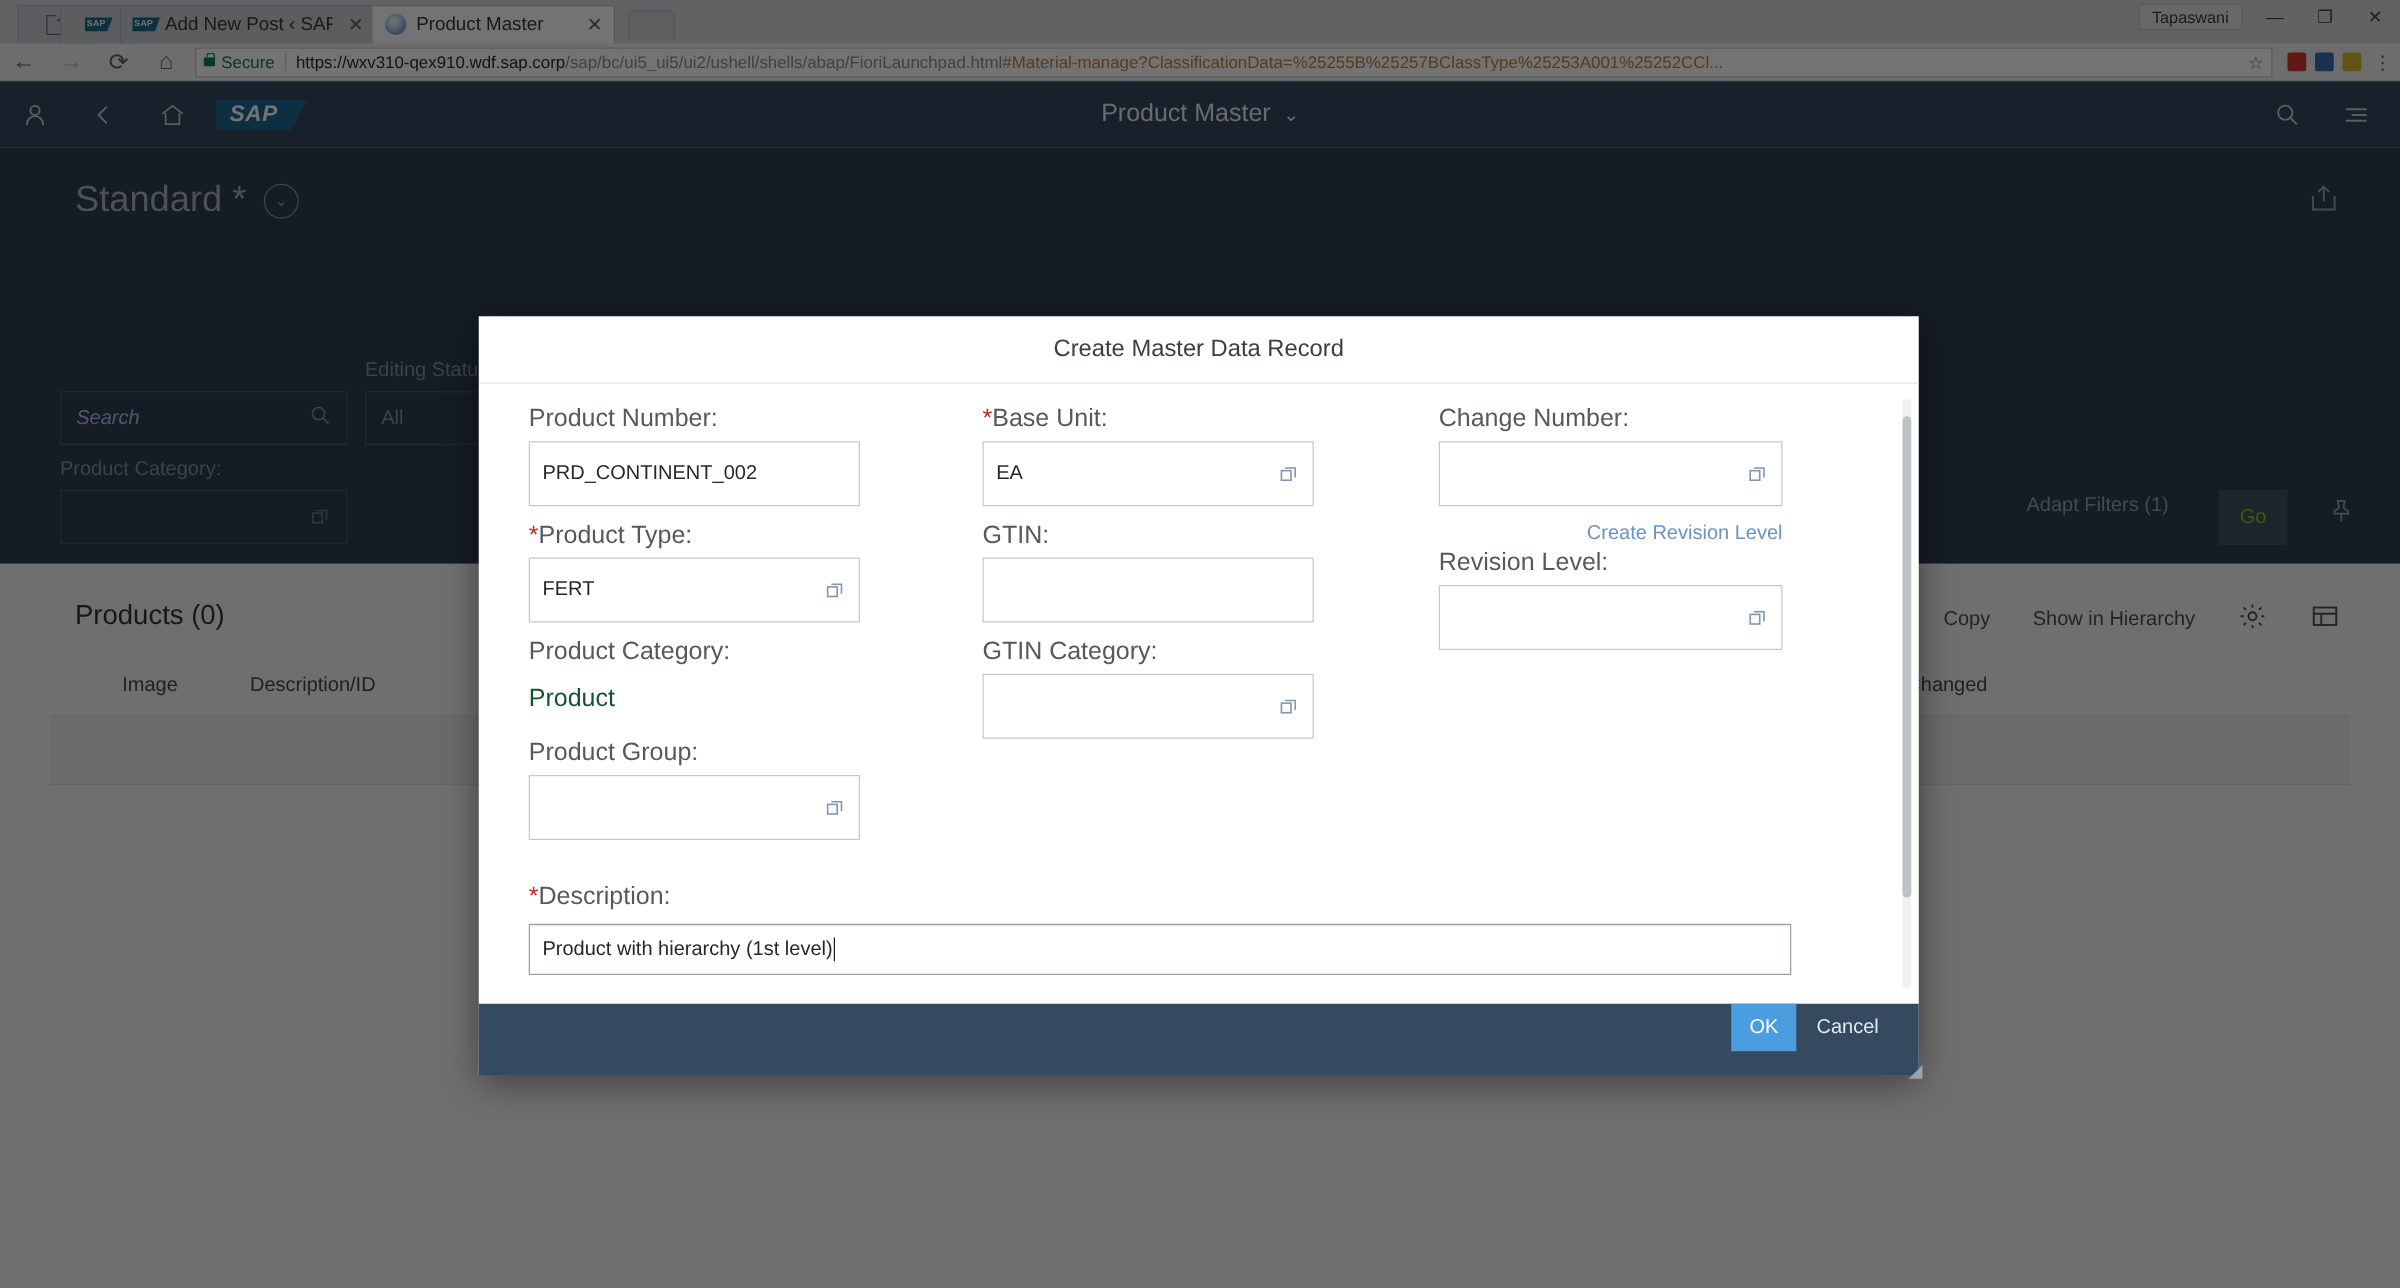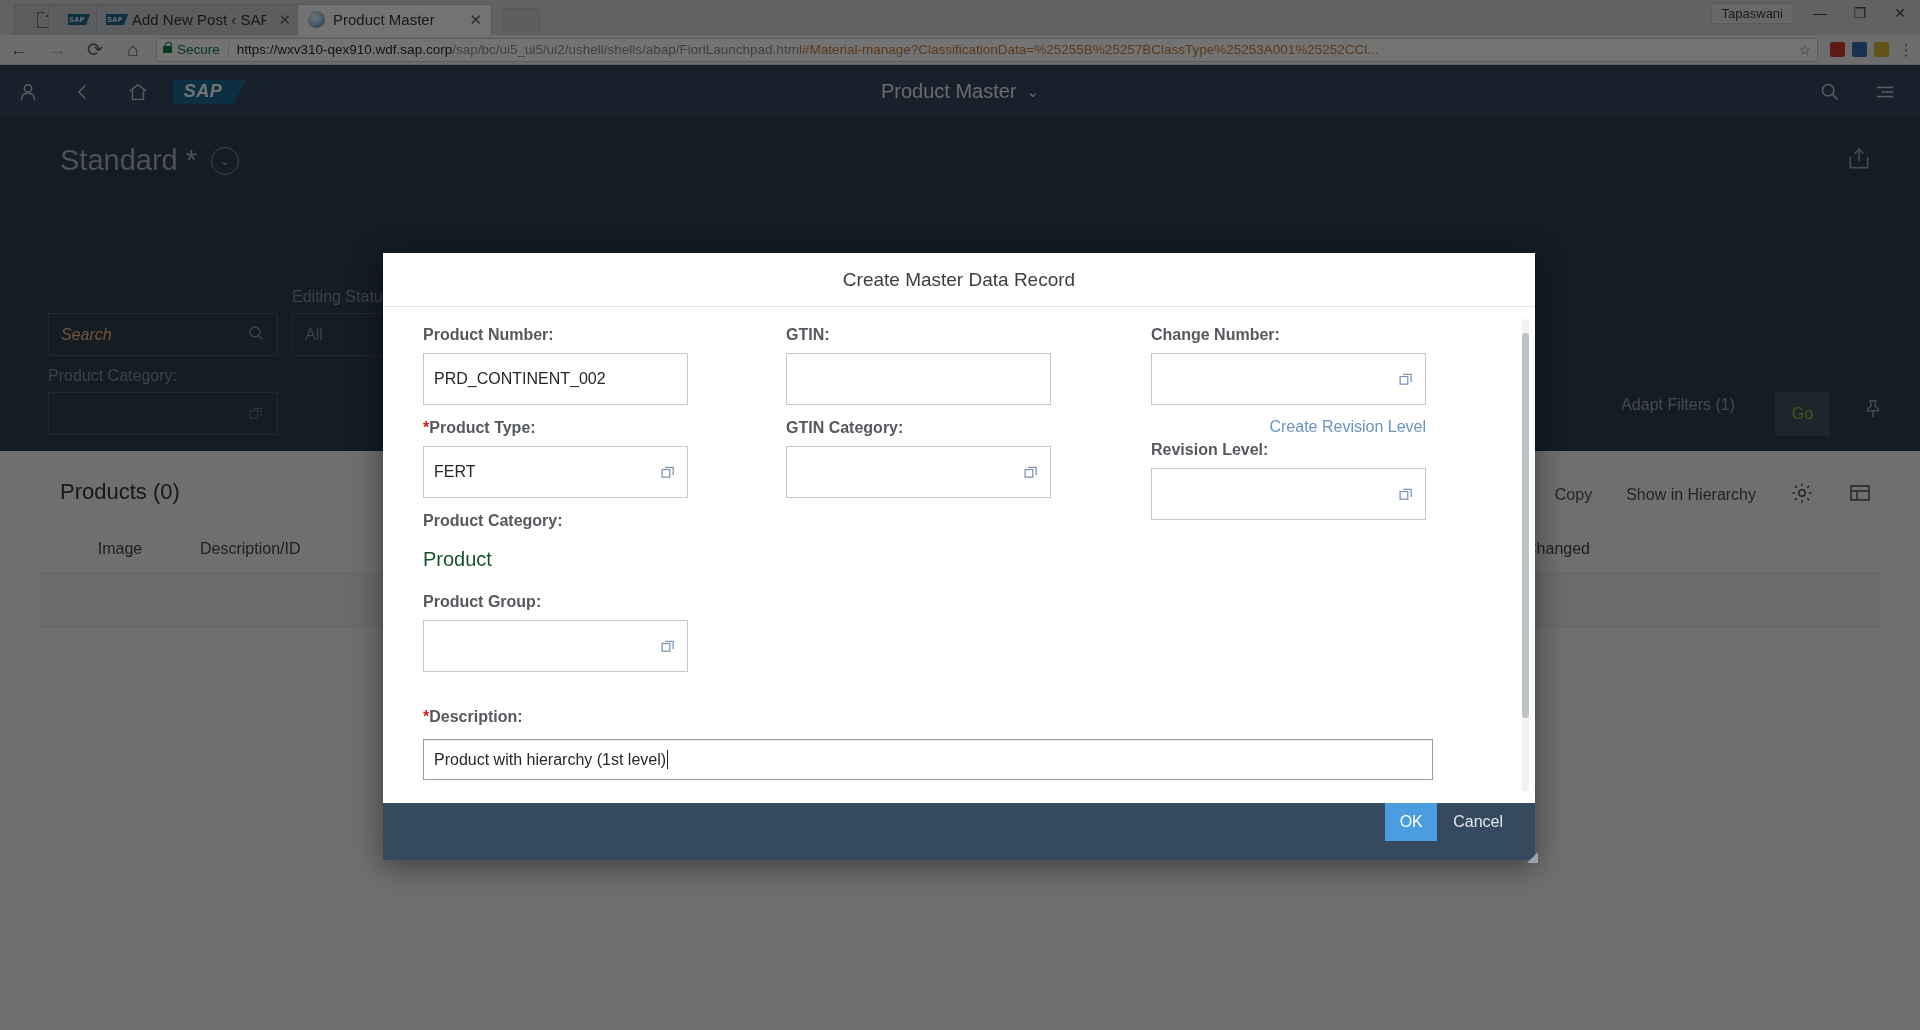--- a/index.html
+++ b/index.html
@@ -152,21 +152,21 @@
   .share-ico { position:absolute; right: 48px; top: 28px; color: #9aa4b0; }
   .flabel { position:absolute; color:#8791a0; font-size:16px; }
   .ffield {
     position:absolute; height: 43px; border: 1px solid #4a596b; background: transparent;
     display:flex; align-items:center; padding: 0 12px; color:#8a94a1; font-size:16px;
   }
   .fsearch {
     position:absolute; left: 48px; top: 195px; width: 230px; height: 43px;
     border: 1px solid #4a596b; display:flex; align-items:center; padding: 0 12px;
   }
-  .fsearch span { color:#fdba74; font-size: 16px; font-style: italic; }
+  .fsearch span { color:#c4b5fd; font-size: 16px; font-style: italic; }
   .adapt {
     position:absolute; right: 185px; top: 278px; color:#9aa4b0; font-size: 16px;
   }
   .go-btn {
     position:absolute; right: 90px; top: 274px; width: 55px; height: 44px;
     background: #405265; color:#84cc16; font-size: 16px;
     display:flex; align-items:center; justify-content:center;
   }
   .pin-ico { position:absolute; right: 36px; top: 280px; color:#9aa4b0; font-size: 20px; }
 
@@ -214,21 +214,21 @@
   .dlg-scrolltrack {
     position:absolute; right: 6px; top: 12px; width: 7px; bottom: 12px;
     background: #f0f1f2; border-radius: 4px;
   }
 
   .cols { display: flex; gap: 0; }
   .col { width: 363px; }
   .col.c2 { width: 365px; }
   .col.c3 { width: 330px; }
   .fld { margin-bottom: 13px; }
-  .lbl { font-size: 16px; color: #55595e; margin-bottom: 8px; line-height: 20px; font-weight: bold; }
+  .lbl { font-size: 20px; color: #55595e; margin-bottom: 8px; line-height: 20px; }
   .lbl .req { color: #cc2222; }
   .inp {
     height: 52px; border: 1px solid #c6c9cc; background:#fff;
     display:flex; align-items:center; padding: 0 10px;
     font-size: 16px; color: #24282c;
   }
   .inp.w-short { width: 265px; }
   .inp.w-mid { width: 265px; }
   .inp.w-right { width: 275px; }
   .inp .vh {
@@ -536,20 +536,32 @@
                   <svg class="vh-svg" viewBox="0 0 20 20" fill="none" stroke="currentColor" stroke-width="1.5">
                     <rect x="2.5" y="6.5" width="9" height="9"></rect>
                       <polyline points="6 4 15.5 4 15.5 13"></polyline>
                   </svg>
                 </span>
               </div>
             </div>
           </div>
 
           <div class="col c2">
+            <div class="fld">
+              <div class="lbl"><span class="req">*</span><span>Base Unit:</span></div>
+              <div class="inp w-mid">
+                <span>EA</span>
+                <span class="vh" style="color:#7e96b5;">
+                  <svg class="vh-svg" viewBox="0 0 20 20" fill="none" stroke="currentColor" stroke-width="1.5">
+                    <rect x="2.5" y="6.5" width="9" height="9"></rect>
+                      <polyline points="6 4 15.5 4 15.5 13"></polyline>
+                  </svg>
+                </span>
+              </div>
+            </div>
 
             <div class="fld">
               <div class="lbl">GTIN:</div>
               <div class="inp w-mid">
                 <span></span>
               </div>
             </div>
 
             <div class="fld">
               <div class="lbl">GTIN Category:</div>

